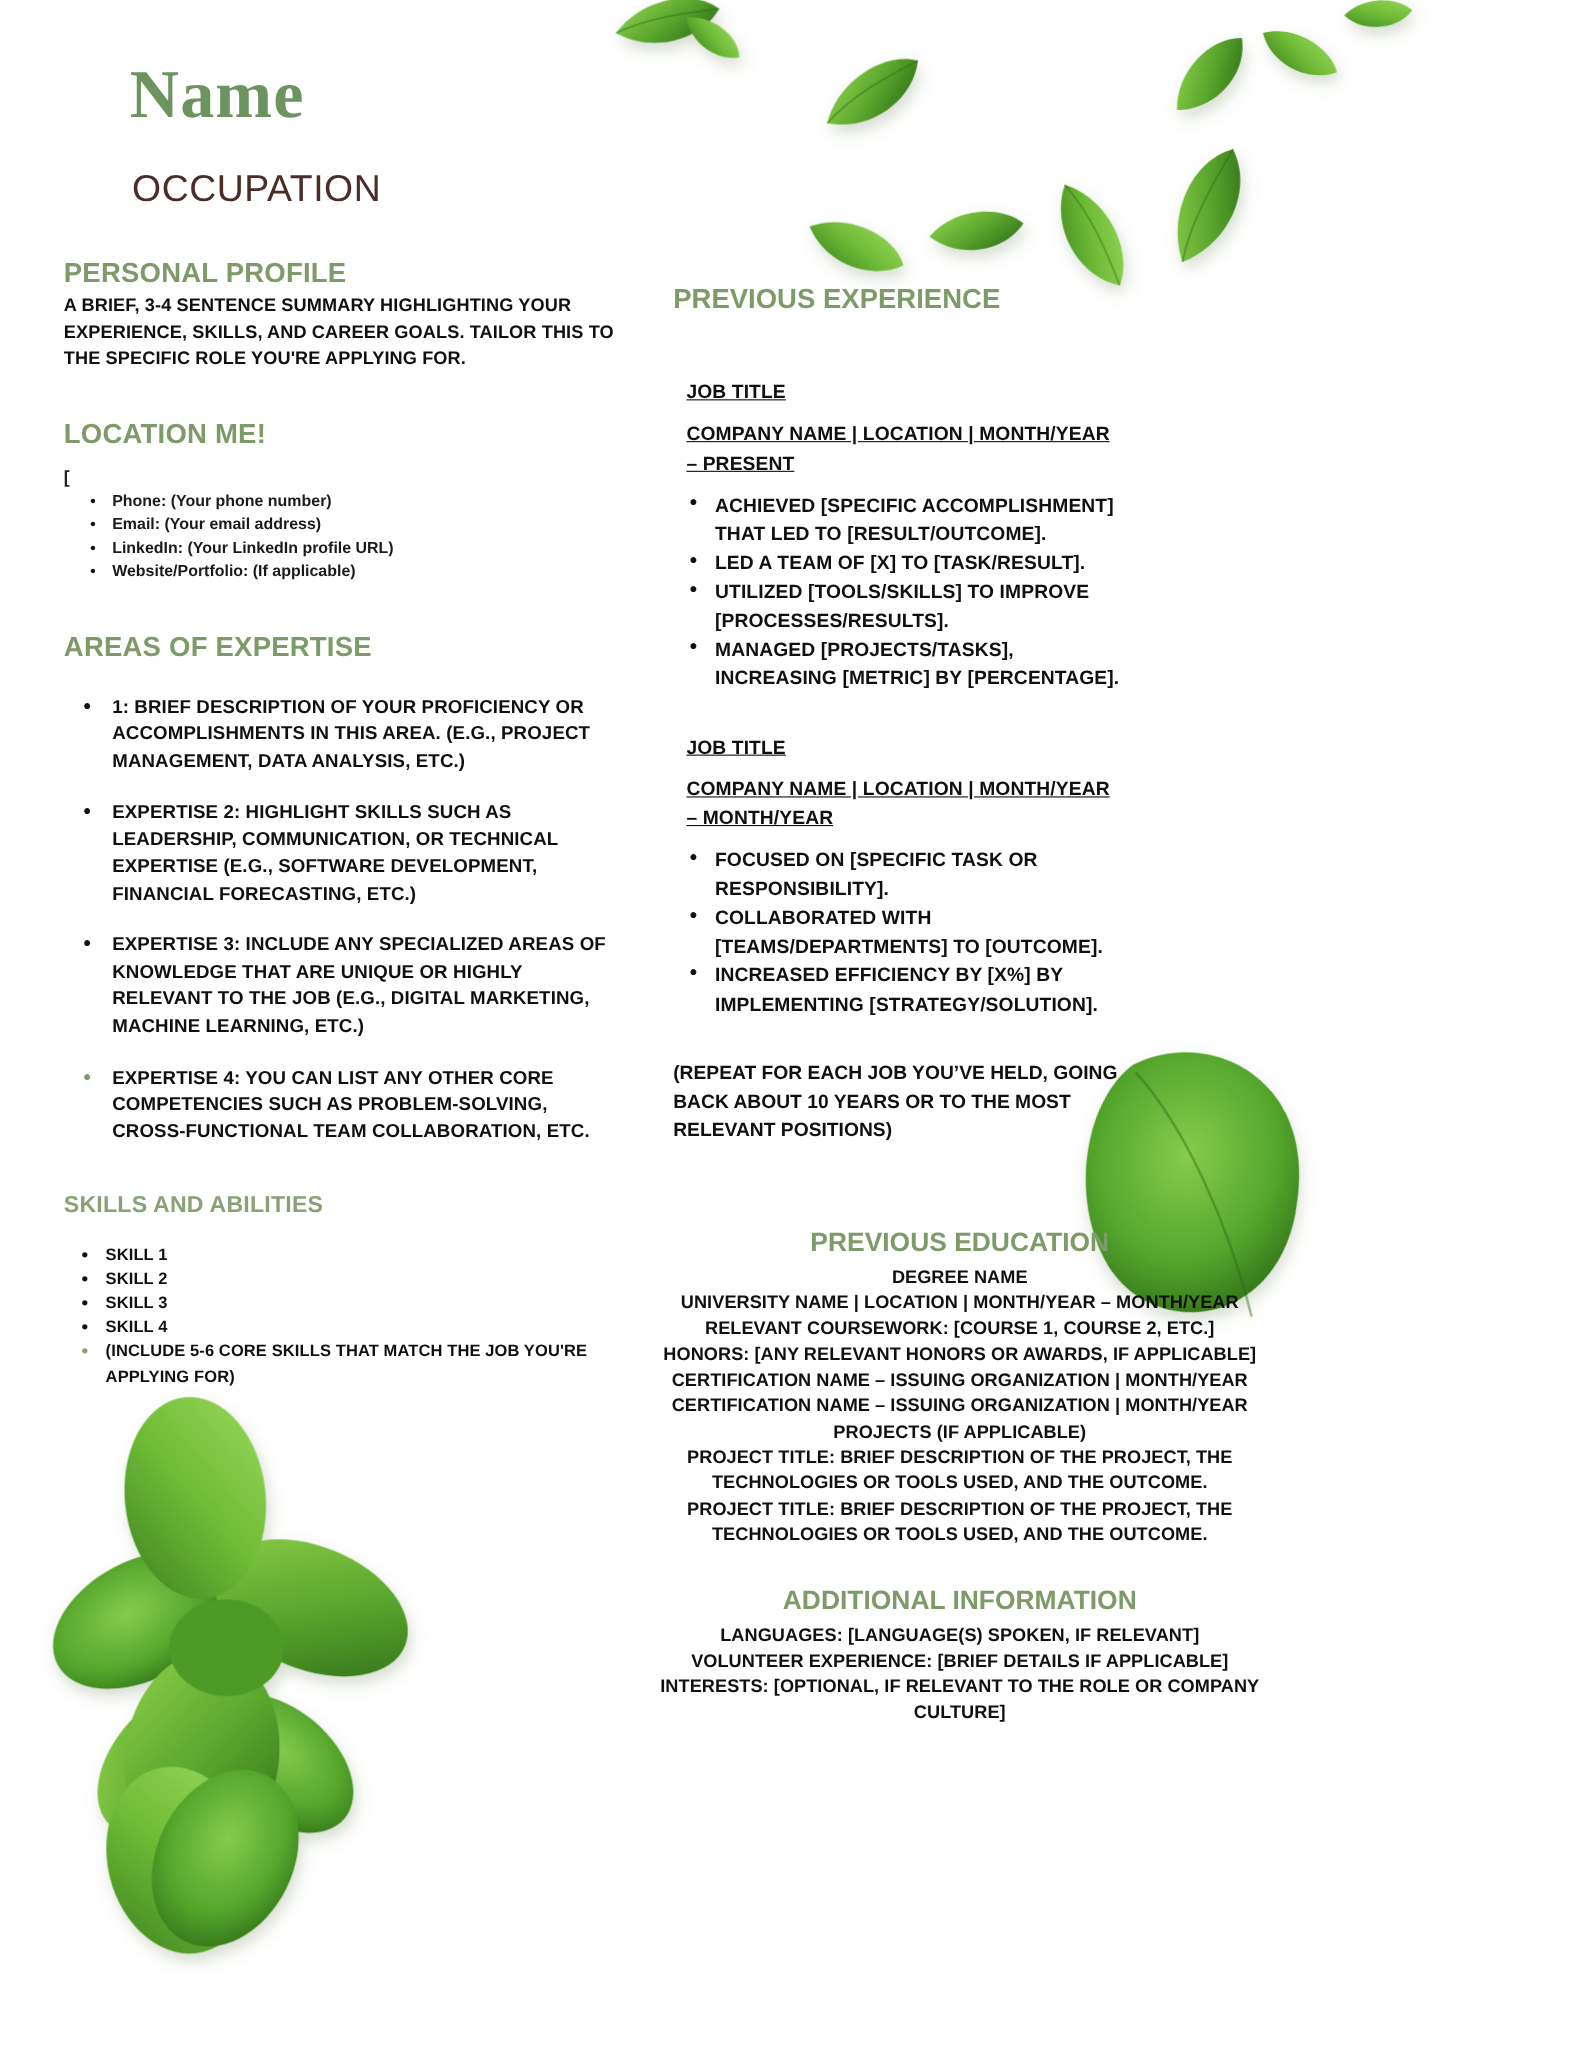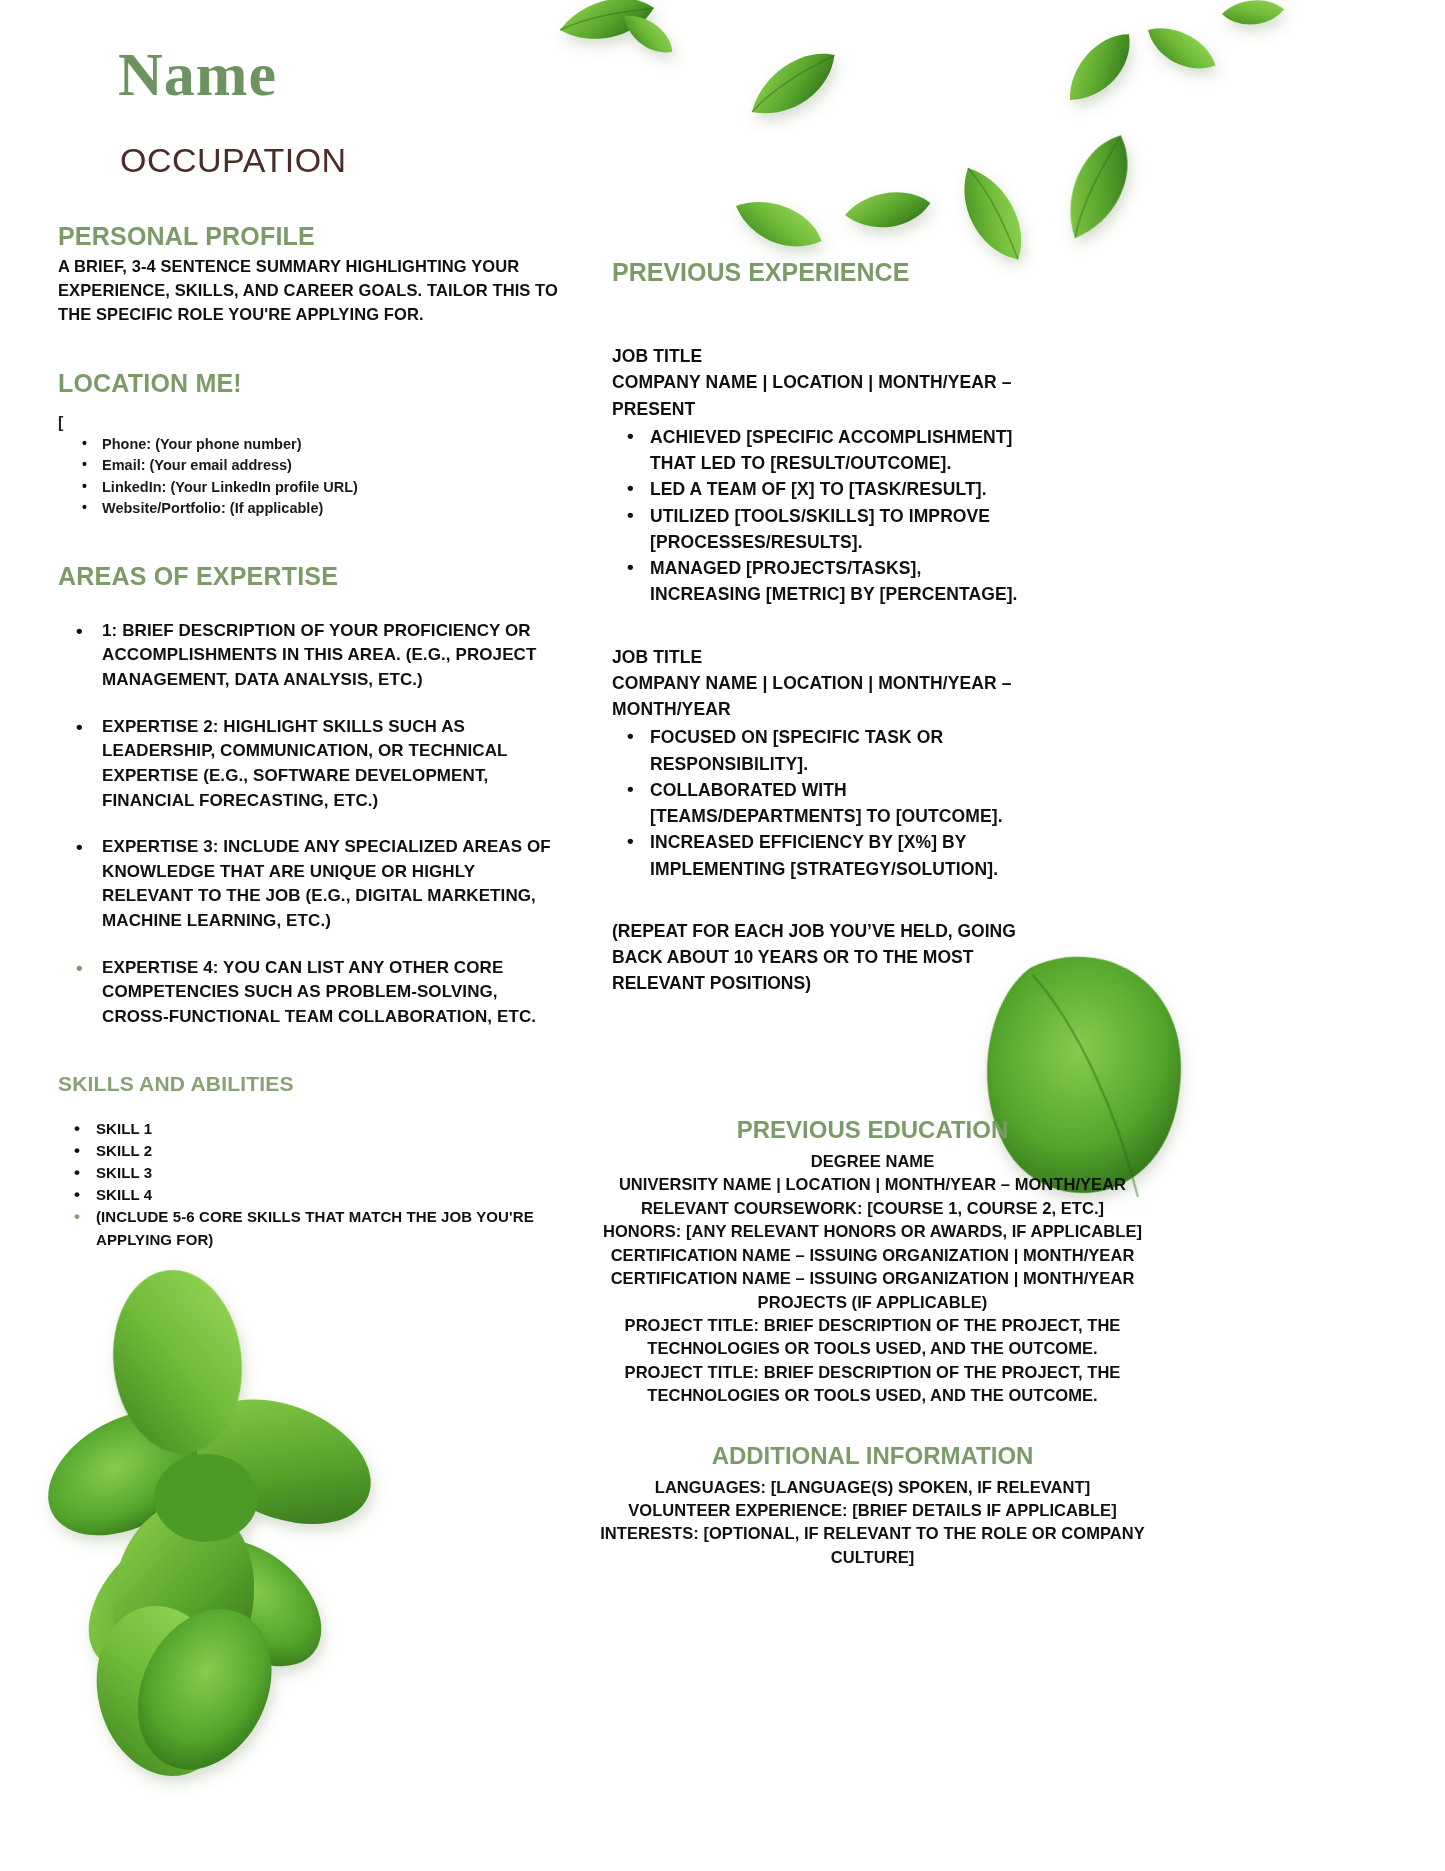--- a/index.html
+++ b/index.html
@@ -23,21 +23,21 @@
     position: absolute;
     inset: 0;
     pointer-events: none;
     z-index: 0;
   }
 
   
   .left-col {
     position: absolute;
     left: 58px;
-    top: 28px;
+    top: 40px;
     width: 500px;
     z-index: 3;
   }
   .name {
     font-family: "Liberation Serif", serif;
     font-size: 62px;
     font-weight: 700;
     color: #6d9460;
     letter-spacing: 1px;
     margin: 14px 0 0 60px;
@@ -158,22 +158,23 @@
     font-size: 25px;
     font-weight: 700;
     color: #7d9b68;
     margin: 0 0 56px 0;
   }
   .job-block { margin-bottom: 36px; }
   .job-line {
     font-size: 17.5px;
     font-weight: 700;
     line-height: 1.5;
-    margin: 0;
+    margin: 12px;
     letter-spacing: 0.1px;
+    text-decoration: underline;
   }
   ul.job-bullets {
     list-style: none;
     margin: 2px 0 0 0;
     padding: 0 0 0 12px;
   }
   ul.job-bullets li {
     position: relative;
     font-size: 17.5px;
     font-weight: 700;

